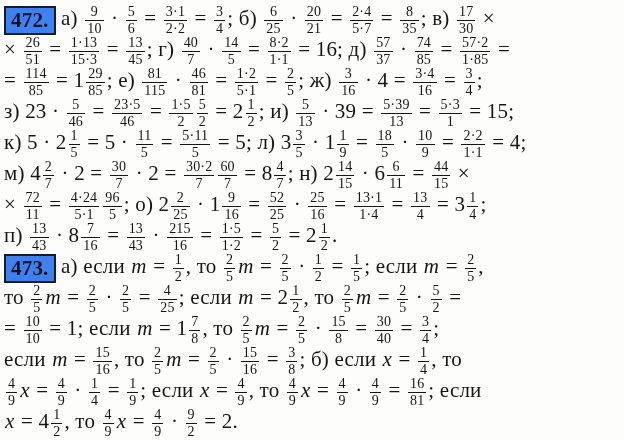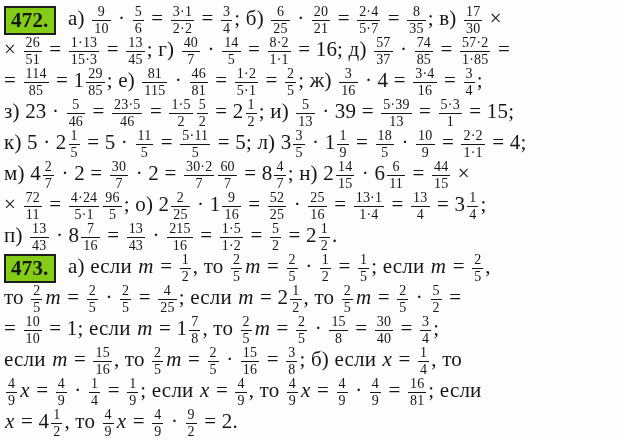--- a/index.html
+++ b/index.html
@@ -28,23 +28,23 @@
   }
   .frac .num { display: block; font-size: 14px; line-height: 14px; padding: 0 2px 1px; }
   .frac .den { display: block; font-size: 14px; line-height: 14px; padding: 1px 2px 0; border-top: 1.5px solid #161616; }
   .probnum {
     display: inline-block;
     border: 2px solid #1c1c1c;
     font-weight: bold;
     font-size: 21px;
     line-height: 25px;
     padding: 0 5px;
-    margin-right: 7px;
+    margin-right: 0;
     vertical-align: middle;
-    background: #84cc16;
+    background: #3b82f6;
   }
   .var { font-style: italic; padding: 0 1px; }
 </style>
 </head>
 <body>
 
 <div class="page">
   <div id="content">
       <div class="line"><span class="probnum">472.</span><span> а) </span><span class="frac"><span class="num">9</span><span class="den">10</span></span><span> · </span><span class="frac"><span class="num">5</span><span class="den">6</span></span><span> = </span><span class="frac"><span class="num">3·1</span><span class="den">2·2</span></span><span> = </span><span class="frac"><span class="num">3</span><span class="den">4</span></span><span>; б) </span><span class="frac"><span class="num">6</span><span class="den">25</span></span><span> · </span><span class="frac"><span class="num">20</span><span class="den">21</span></span><span> = </span><span class="frac"><span class="num">2·4</span><span class="den">5·7</span></span><span> = </span><span class="frac"><span class="num">8</span><span class="den">35</span></span><span>; в) </span><span class="frac"><span class="num">17</span><span class="den">30</span></span><span> ×</span></div>
       <div class="line"><span>× </span><span class="frac"><span class="num">26</span><span class="den">51</span></span><span> = </span><span class="frac"><span class="num">1·13</span><span class="den">15·3</span></span><span> = </span><span class="frac"><span class="num">13</span><span class="den">45</span></span><span>; г) </span><span class="frac"><span class="num">40</span><span class="den">7</span></span><span> · </span><span class="frac"><span class="num">14</span><span class="den">5</span></span><span> = </span><span class="frac"><span class="num">8·2</span><span class="den">1·1</span></span><span> = 16; д) </span><span class="frac"><span class="num">57</span><span class="den">37</span></span><span> · </span><span class="frac"><span class="num">74</span><span class="den">85</span></span><span> = </span><span class="frac"><span class="num">57·2</span><span class="den">1·85</span></span><span> =</span></div>

